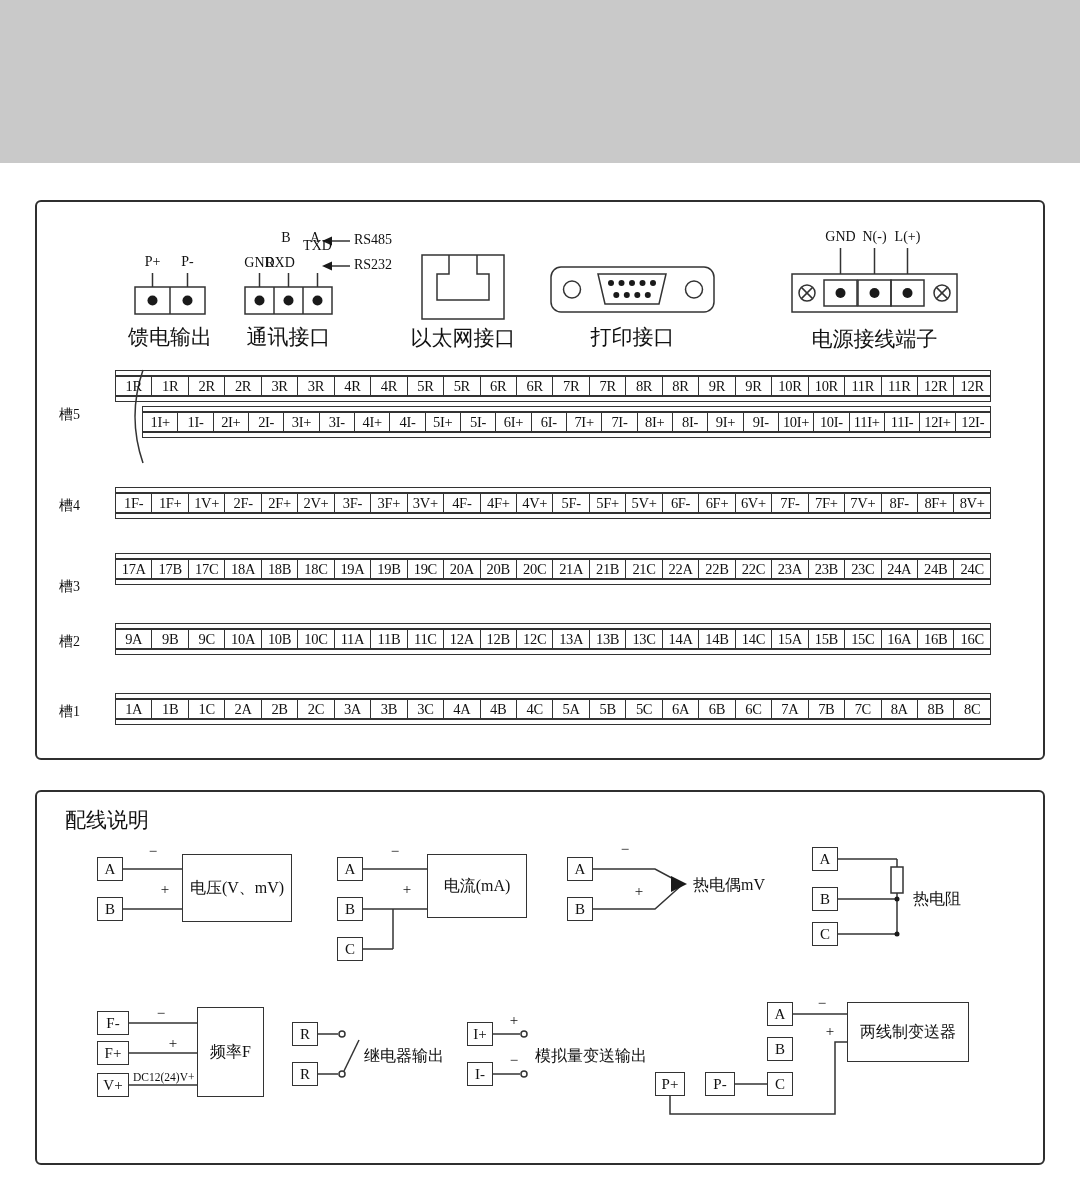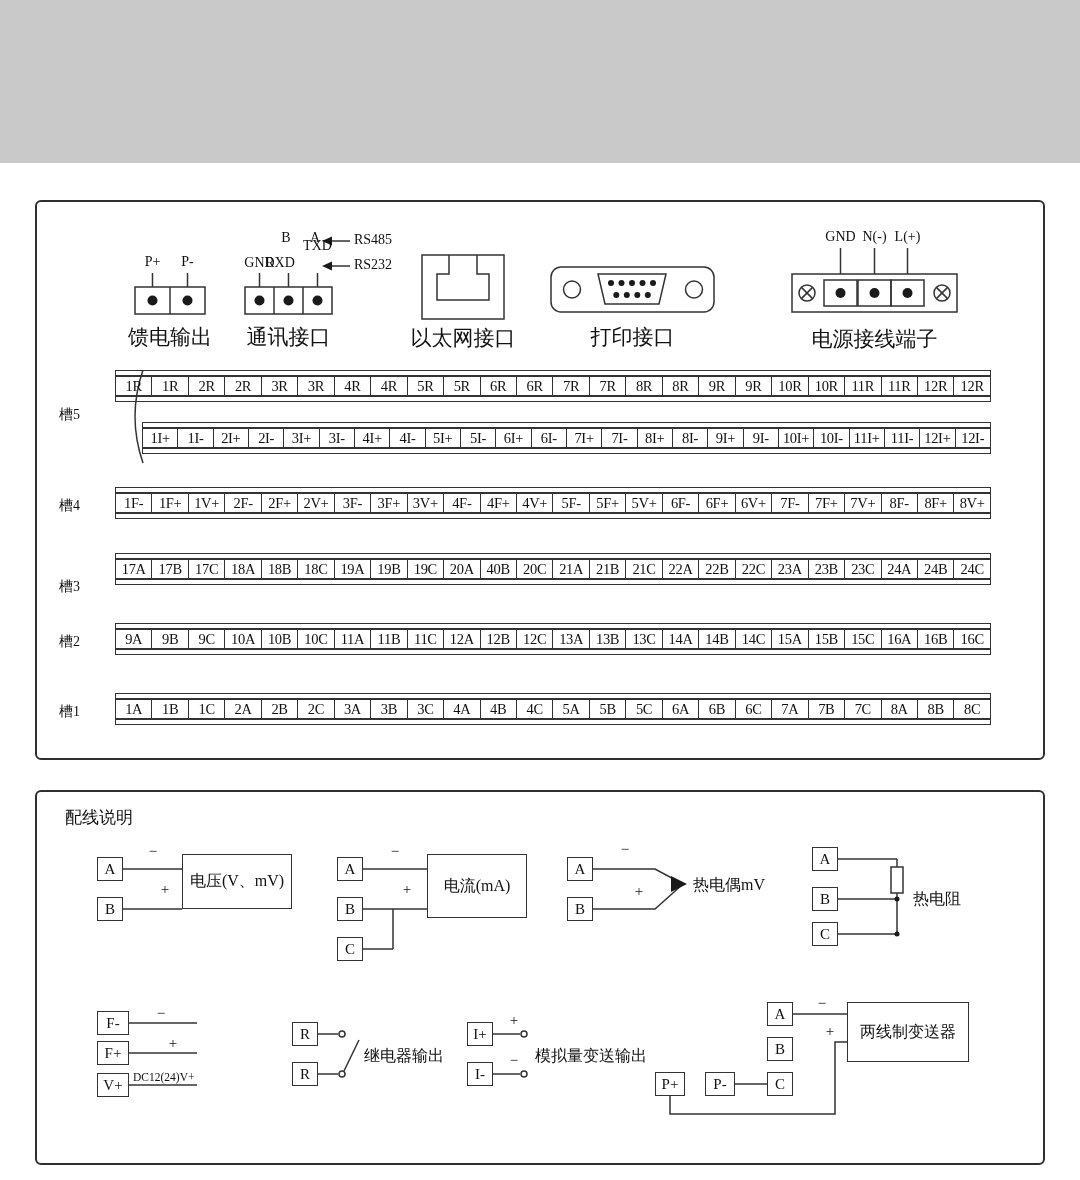--- a/index.html
+++ b/index.html
@@ -35,21 +35,21 @@
     font-family:"Liberation Serif", "DejaVu Serif", serif; }
   .strip { position:absolute; left:78px; width:876px; }
   .rail { height:6px; border:1px solid #333; }
   .cells { display:flex; height:20px; border:1px solid #333; }
   .cell { flex:1; border-right:1px solid #333; display:flex; align-items:center;
     justify-content:center; font-size:14.5px; letter-spacing:-0.3px;
     font-family:"Liberation Serif", "DejaVu Serif", serif; }
   .cell:last-child { border-right:none; }
 
   
-  .section-title { position:absolute; left:28px; top:14px; font-size:17px;
+  .section-title { position:absolute; left:28px; top:14px; font-size:21px;
     font-family:"Liberation Serif", "DejaVu Serif", serif; }
   .t-box { position:absolute; width:26px; height:24px; border:1.5px solid #333;
     display:flex; align-items:center; justify-content:center; font-size:15px; background:#fff;
     font-family:"Liberation Serif", "DejaVu Serif", serif; }
   .t-box.w32 { width:32px; } .t-box.w30 { width:30px; }
   .d-box { position:absolute; border:1.5px solid #333; display:flex; align-items:center;
     justify-content:center; font-size:16px; background:#fff; white-space:nowrap;
     font-family:"Liberation Serif", "DejaVu Serif", serif; }
   .sign { position:absolute; transform:translate(-50%,-50%); font-size:15px;
     font-family:"Liberation Serif", "DejaVu Serif", serif; }
@@ -177,21 +177,21 @@
             <div class="cell">9R</div>
             <div class="cell">10R</div>
             <div class="cell">10R</div>
             <div class="cell">11R</div>
             <div class="cell">11R</div>
             <div class="cell">12R</div>
             <div class="cell">12R</div>
           </div>
           <div class="rail"></div>
         </div>
-        <div class="strip" style="top: 52px; padding-left: 27px;">
+        <div class="strip" style="top: 36px; padding-left: 27px;">
           <div class="rail"></div>
           <div class="cells">
             <div class="cell">1I+</div>
             <div class="cell">1I-</div>
             <div class="cell">2I+</div>
             <div class="cell">2I-</div>
             <div class="cell">3I+</div>
             <div class="cell">3I-</div>
             <div class="cell">4I+</div>
             <div class="cell">4I-</div>
@@ -256,21 +256,21 @@
             <div class="cell">17A</div>
             <div class="cell">17B</div>
             <div class="cell">17C</div>
             <div class="cell">18A</div>
             <div class="cell">18B</div>
             <div class="cell">18C</div>
             <div class="cell">19A</div>
             <div class="cell">19B</div>
             <div class="cell">19C</div>
             <div class="cell">20A</div>
-            <div class="cell">40B</div>
+            <div class="cell">20B</div>
             <div class="cell">20C</div>
             <div class="cell">21A</div>
             <div class="cell">21B</div>
             <div class="cell">21C</div>
             <div class="cell">22A</div>
             <div class="cell">22B</div>
             <div class="cell">22C</div>
             <div class="cell">23A</div>
             <div class="cell">23B</div>
             <div class="cell">23C</div>
@@ -398,21 +398,21 @@
       <circle cx="860" cy="142" r="2.5"></circle>
     </g>
   </svg>
 
   <div class="section-title">配线说明</div>
 
   <div class="t-box" style="left:60px; top:65px">A</div>
   <div class="t-box" style="left:60px; top:105px">B</div>
   <div class="sign" style="left:116px; top:59px">−</div>
   <div class="sign" style="left:128px; top:97px">+</div>
-  <div class="d-box" style="left:145px; top:62px; width:110px; height:55px">电压(V、mV)</div>
+  <div class="d-box" style="left:145px; top:62px; width:110px; height:68px">电压(V、mV)</div>
 
   <div class="t-box" style="left:300px; top:65px">A</div>
   <div class="t-box" style="left:300px; top:105px">B</div>
   <div class="t-box" style="left:300px; top:145px">C</div>
   <div class="sign" style="left:358px; top:59px">−</div>
   <div class="sign" style="left:370px; top:97px">+</div>
   <div class="d-box" style="left:390px; top:62px; width:100px; height:64px">电流(mA)</div>
 
   <div class="t-box" style="left:530px; top:65px">A</div>
   <div class="t-box" style="left:530px; top:105px">B</div>
@@ -424,20 +424,21 @@
   <div class="t-box" style="left:775px; top:95px">B</div>
   <div class="t-box" style="left:775px; top:130px">C</div>
   <div class="d-label" style="left:876px; top:97px">热电阻</div>
 
   <div class="t-box w32" style="left:60px; top:219px">F-</div>
   <div class="t-box w32" style="left:60px; top:249px">F+</div>
   <div class="t-box w32" style="left:60px; top:281px">V+</div>
   <div class="sign" style="left:124px; top:221px">−</div>
   <div class="sign" style="left:136px; top:251px">+</div>
   <div class="small-note" style="left:96px; top:279px">DC12(24)V+</div>
+  <div class="d-box" style="left:160px; top:215px; width:67px; height:90px">频率F</div>
 
   <div class="t-box" style="left:255px; top:230px">R</div>
   <div class="t-box" style="left:255px; top:270px">R</div>
   <div class="d-label" style="left:327px; top:254px">继电器输出</div>
 
   <div class="t-box" style="left:430px; top:230px">I+</div>
   <div class="t-box" style="left:430px; top:270px">I-</div>
   <div class="sign" style="left:477px; top:228px">+</div>
   <div class="sign" style="left:477px; top:268px">−</div>
   <div class="d-label" style="left:498px; top:254px">模拟量变送输出</div>

